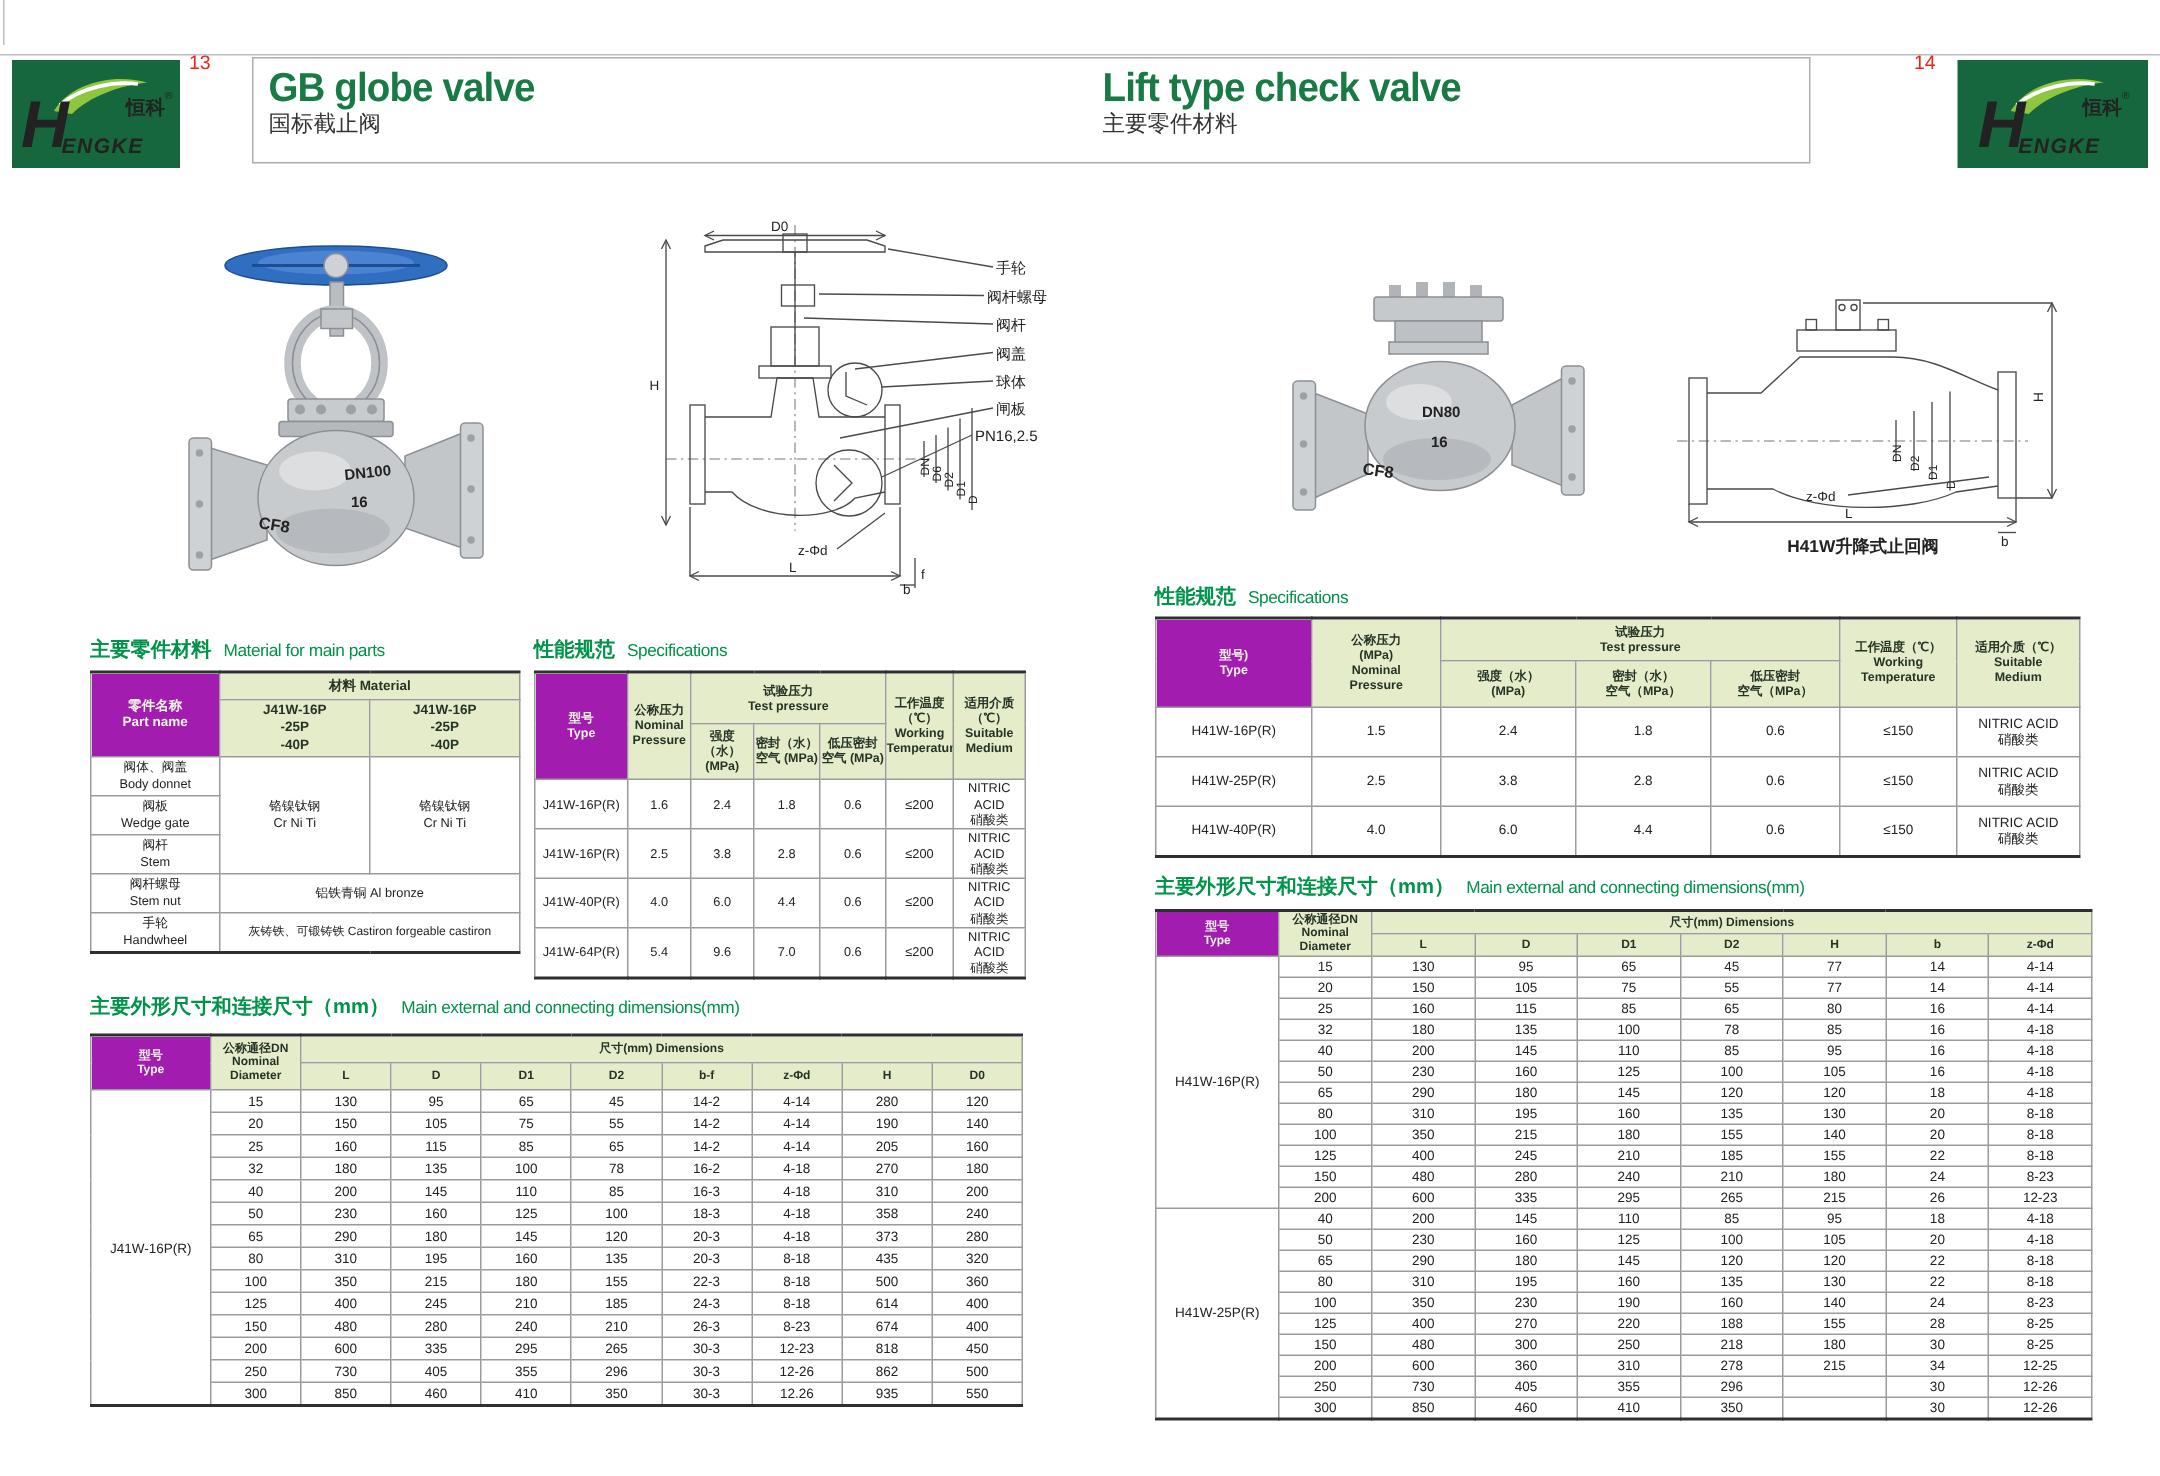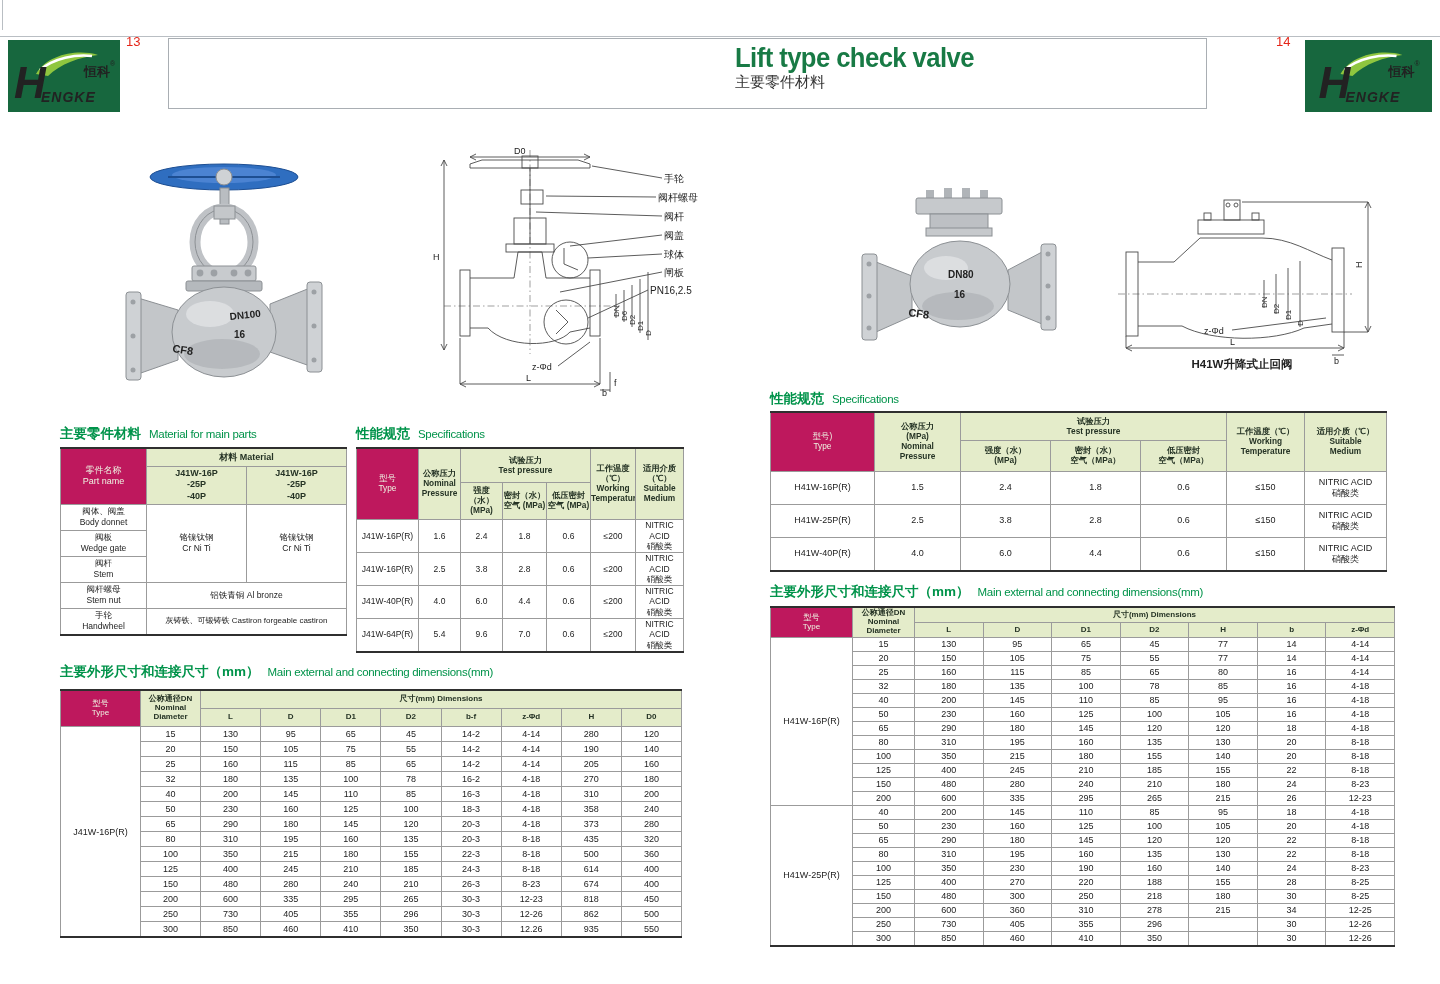--- a/index.html
+++ b/index.html
@@ -20,21 +20,21 @@
   .title-cn{font-size:15px;color:#333;margin-top:1px;}
 
   .sec-title{position:absolute;white-space:nowrap;}
   .sec-cn{font-size:13.5px;font-weight:bold;color:#00934a;}
   .sec-en{font-size:11.5px;font-weight:normal;color:#00934a;margin-left:8px;letter-spacing:-0.3px;}
 
   table.tbl{position:absolute;border-collapse:collapse;table-layout:fixed;
             border-top:2px solid #2f2f2f;border-bottom:2px solid #2f2f2f;background:#fff;}
   .tbl th,.tbl td{border:1px solid #9b9b9b;text-align:center;vertical-align:middle;
                   white-space:pre-line;overflow:hidden;padding:0;}
-  .hdr-dark{background:#be185d;color:#eef4e2;font-weight:normal;}
+  .hdr-dark{background:#a21caf;color:#eef4e2;font-weight:bold;}
   .hdr-light{background:#e4ecca;color:#253325;font-weight:bold;}
 
   #mat-tbl{left:60px;top:447px;width:286px;}
   #mat-tbl th{font-size:9px;line-height:1.25;}
   #mat-tbl td{font-size:8.5px;line-height:1.25;height:25px;}
   #mat-tbl .r-hdr1{height:18px;} #mat-tbl .r-hdr2{height:38px;}
 
   #spec-l{left:356px;top:447px;width:327px;}
   #spec-r{left:770px;top:411px;width:616px;}
   .spec th{font-size:8.3px;line-height:1.18;}
@@ -78,20 +78,24 @@
       <path d="M32,30 C46,18 68,14 84,16" stroke="#ffffff" stroke-width="2.5" fill="none"></path>
       <text x="6" y="58" font-size="44" font-weight="bold" font-style="italic" fill="#ffffff">H</text>
       <text x="33" y="62" font-size="14" font-weight="bold" font-style="italic" letter-spacing="1" fill="#ffffff">ENGKE</text>
       <text x="76" y="36" font-size="13" font-weight="bold" fill="#ffffff">恒科</text>
       <text x="102" y="26" font-size="7" fill="#ffffff">®</text>
     </svg>
   </div>
   <div class="page-no" id="no13">13</div>
 
   <div class="band">
+    <div class="t-group" id="tg-l">
+      <div class="title-en">GB globe valve</div>
+      <div class="title-cn">国标截止阀</div>
+    </div>
     <div class="t-group" id="tg-r">
       <div class="title-en">Lift type check valve</div>
       <div class="title-cn">主要零件材料</div>
     </div>
   </div>
 
   <div class="page-no" id="no14">14</div>
   <div class="logo-block" id="logo-r">
     <svg width="127" height="72" viewBox="0 0 112 72">
       <path d="M28,34 C40,14 70,9 90,15 C72,17 52,24 40,36 Z" fill="#8fc63f"></path>

